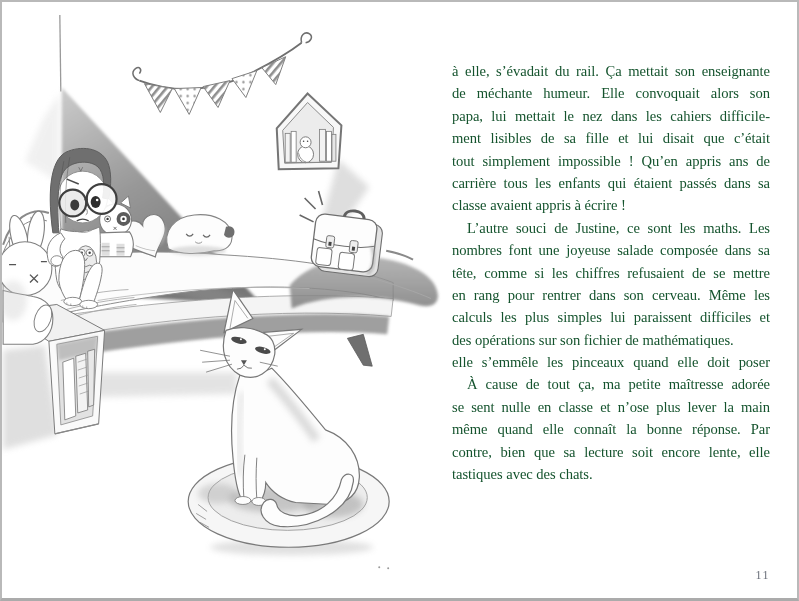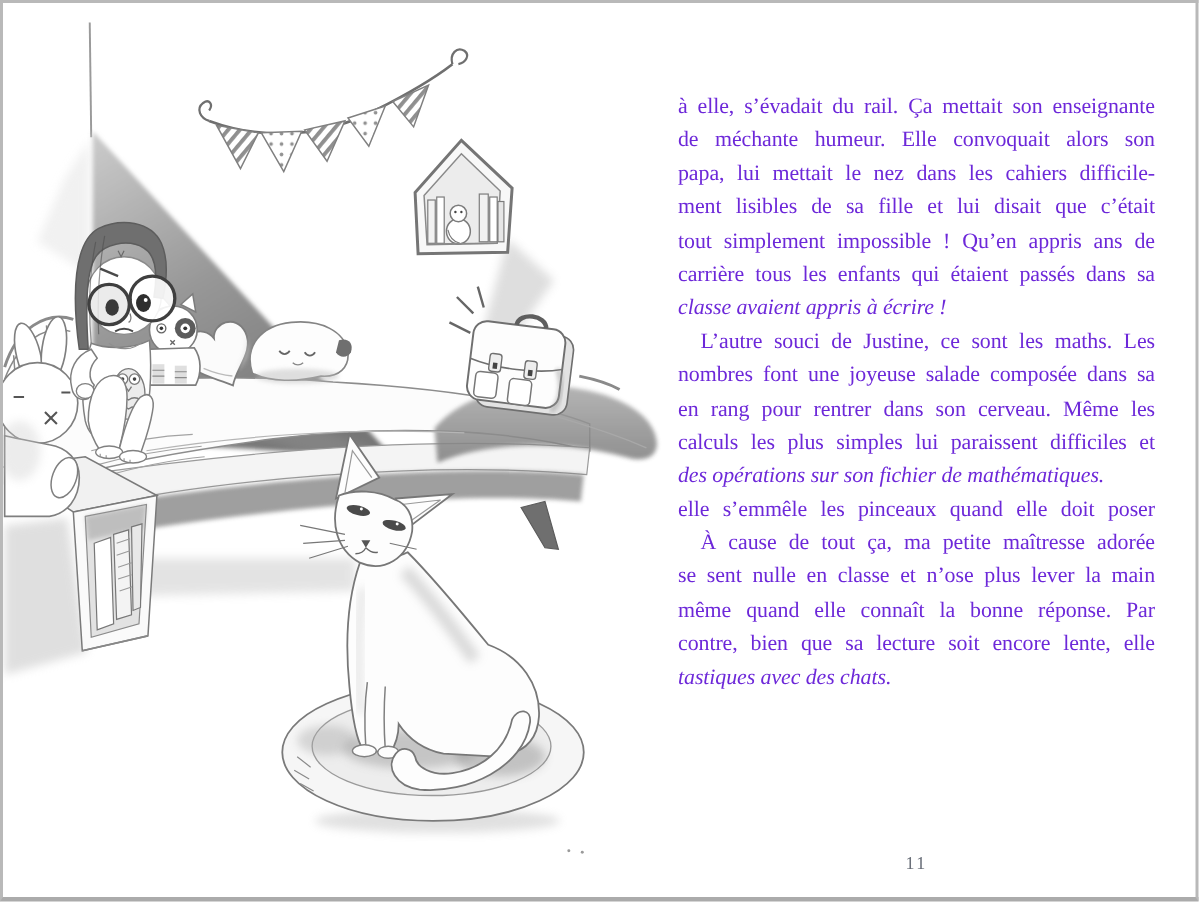--- a/index.html
+++ b/index.html
@@ -12,37 +12,37 @@
     position:relative;
     overflow:hidden;
     font-family:"Liberation Serif", serif;
   }
   .illustration-wrap {
     position:absolute; left:0; top:0; width:445px; height:598px;
   }
   .illustration-wrap svg { width:100%; height:100%; display:block; }
   .text-col {
     position:absolute; left:450px; top:58px; width:318px;
-    color:#6d28d9;
+    color:#14532d;
     font-size:14.6px;
     line-height:22.4px;
     letter-spacing:-0.05px;
   }
   .line {
     text-align:justify;
     text-align-last:justify;
     text-justify:inter-word;
     height:22.4px;
     white-space:normal;
   }
-  .line.last { text-align-last:left;font-style:italic; }
+  .line.last { text-align-last:left; }
   .line.indent { text-indent:15px; }
   .pageno {
     position:absolute; left:450px; top:566px; width:318px;
-    text-align:center;
+    text-align:right;
     font-size:12px;
     color:#6a6f79;
     letter-spacing:1.5px;
   }
 </style>
 </head>
 <body>
 
 <div class="illustration-wrap">
 <svg viewBox="0 0 445 601" xmlns="http://www.w3.org/2000/svg">
@@ -294,20 +294,21 @@
     <div class="line">de méchante humeur. Elle convoquait alors son</div>
     <div class="line">papa, lui mettait le nez dans les cahiers difficile-</div>
     <div class="line">ment lisibles de sa fille et lui disait que c’était</div>
     <div class="line">tout simplement impossible ! Qu’en appris ans de</div>
     <div class="line">carrière tous les enfants qui étaient passés dans sa</div>
     <div class="line last">classe avaient appris à écrire !</div>
   </div>
   <div>
     <div class="line indent">L’autre souci de Justine, ce sont les maths. Les</div>
     <div class="line">nombres font une joyeuse salade composée dans sa</div>
+    <div class="line">tête, comme si les chiffres refusaient de se mettre</div>
     <div class="line">en rang pour rentrer dans son cerveau. Même les</div>
     <div class="line">calculs les plus simples lui paraissent difficiles et</div>
     <div class="line last">des opérations sur son fichier de mathématiques.</div>
     <div class="line">elle s’emmêle les pinceaux quand elle doit poser</div>
   </div>
   <div>
     <div class="line indent">À cause de tout ça, ma petite maîtresse adorée</div>
     <div class="line">se sent nulle en classe et n’ose plus lever la main</div>
     <div class="line">même quand elle connaît la bonne réponse. Par</div>
     <div class="line">contre, bien que sa lecture soit encore lente, elle</div>

